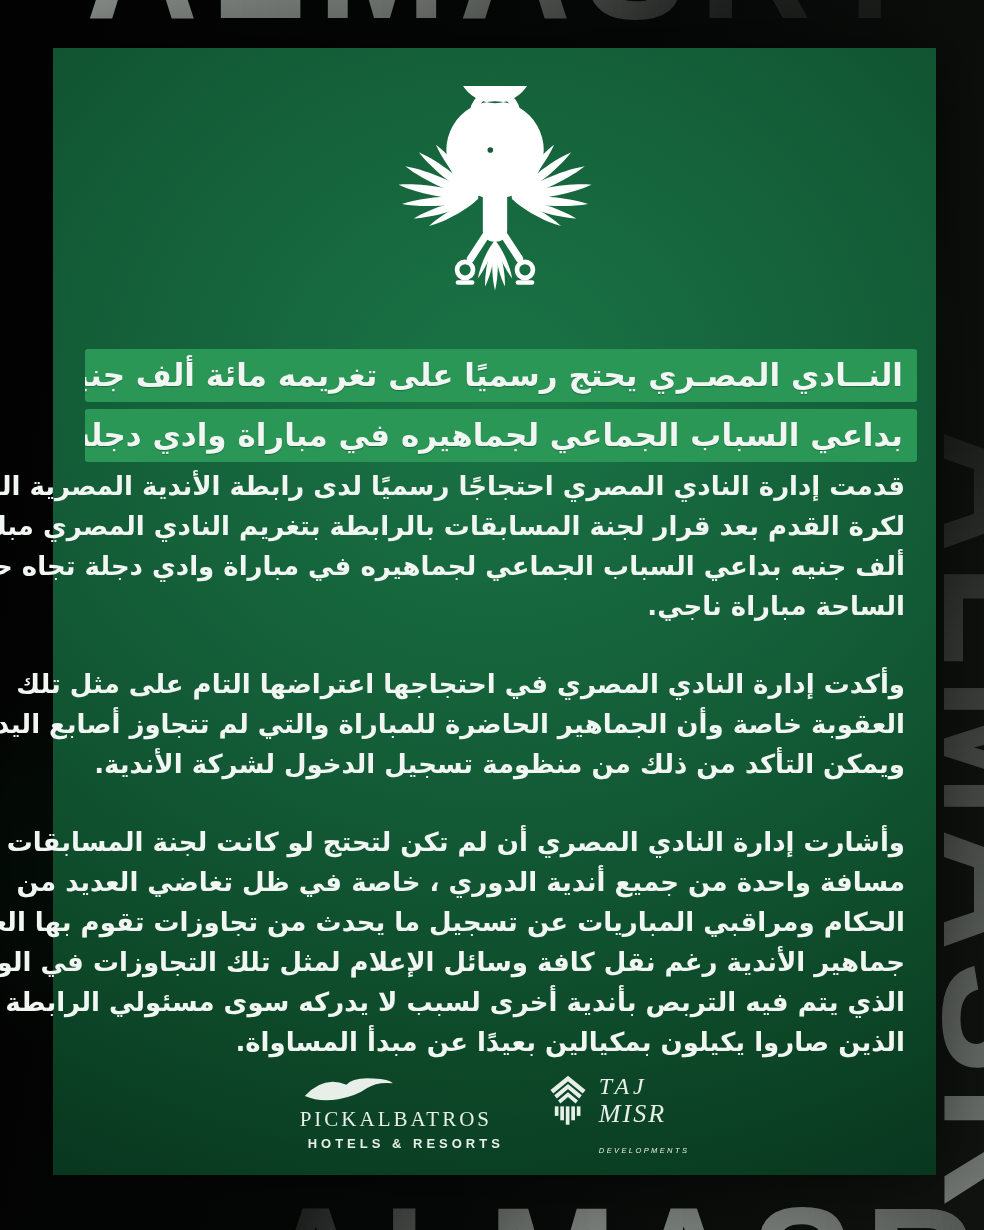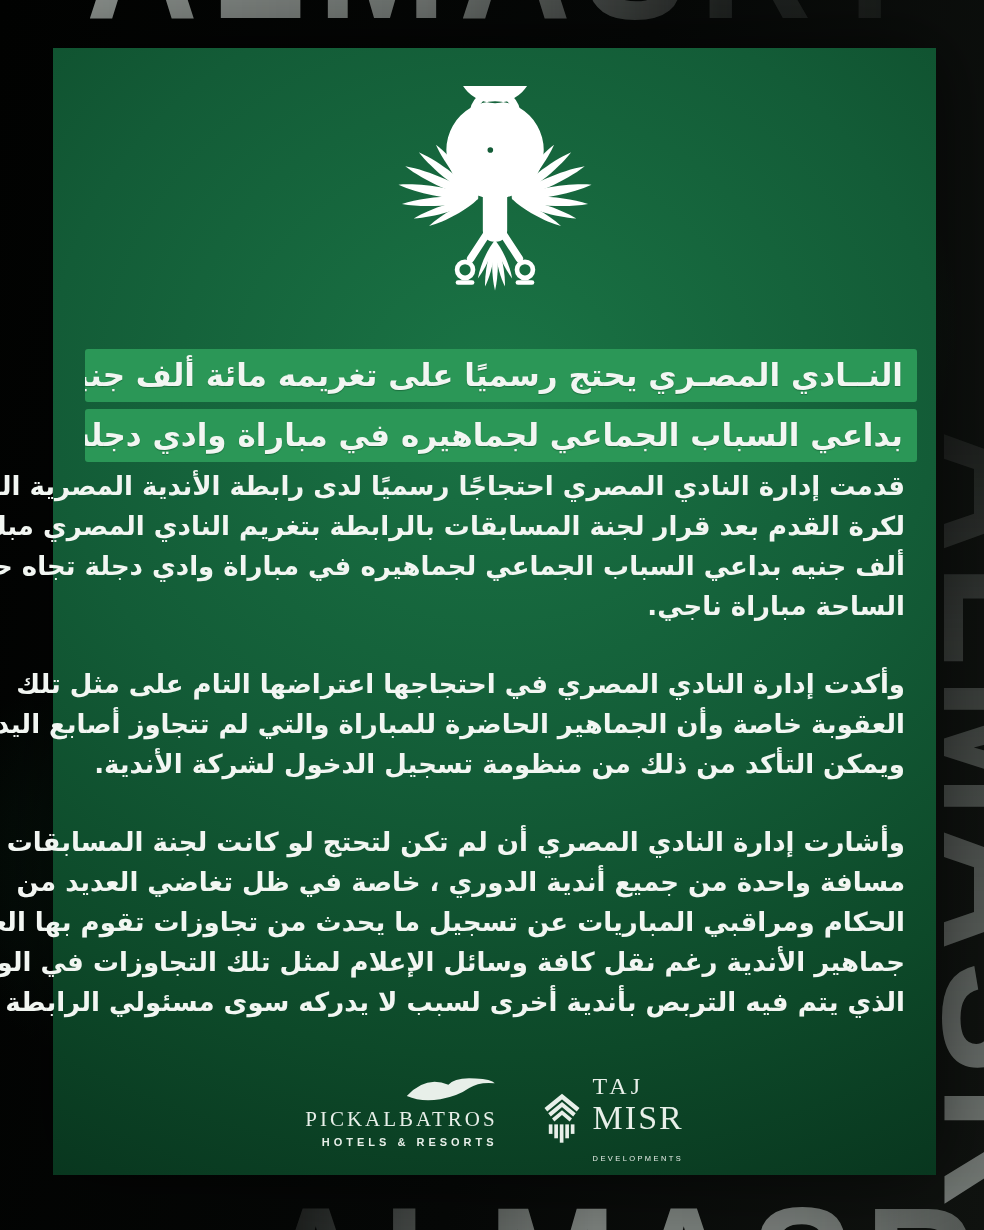--- a/index.html
+++ b/index.html
@@ -76,27 +76,27 @@
     line-height:40px;height:40px;white-space:nowrap;overflow:visible;
     text-align:justify;-moz-text-align-last:justify;text-align-last:justify;
   }
   .line.last{text-align:right;-moz-text-align-last:right;text-align-last:right;}
   
   .footer{
     position:absolute;top:1024px;left:0;width:100%;
     display:flex;justify-content:center;align-items:flex-start;gap:42px;
     color:#e8efe9;font-family:"Liberation Serif",serif;
   }
-  .pick{display:flex;flex-direction:column;align-items:flex-end;}
+  .pick{display:flex;flex-direction:column;align-items:flex-start;}
   .pick-name{font-size:21px;letter-spacing:3px;margin-top:3px;}
-  .pick-tag{font-size:11px;letter-spacing:4px;margin-top:4px;font-family:"Liberation Sans",sans-serif;font-weight:700;}
-  .taj{display:flex;align-items:center;gap:9px;padding-top:2px;}
+  .pick-tag{font-size:13px;letter-spacing:4px;margin-top:4px;font-family:"Liberation Sans",sans-serif;font-weight:700;margin-left:8px;}
+  .taj{display:flex;align-items:flex-start;gap:9px;padding-top:2px;font-style:italic;}
   .taj-col{display:flex;flex-direction:column;line-height:1;}
   .taj-1{font-size:24px;letter-spacing:4px;}
-  .taj-2{font-size:34px;letter-spacing:2px;margin-top:3px;}
+  .taj-2{font-size:26px;letter-spacing:2px;margin-top:3px;}
   .taj-tag{font-size:7.5px;letter-spacing:2.4px;margin-top:20px;font-family:"Liberation Sans",sans-serif;}
 </style>
 </head>
 <body>
 
 <div class="stage">
   <div class="glow"></div>
 
   <div class="wm wm-top">ALMASRY</div>
   <div class="wm wm-bottom">ALMASRY</div>
@@ -187,20 +187,21 @@
         <div class="line">وأكدت إدارة النادي المصري في احتجاجها اعتراضها التام على مثل تلك</div>
         <div class="line">العقوبة خاصة وأن الجماهير الحاضرة للمباراة والتي لم تتجاوز أصابع اليد الواحدة</div>
         <div class="line last">ويمكن التأكد من ذلك من منظومة تسجيل الدخول لشركة الأندية.</div>
       </div>
       <div class="para">
         <div class="line">وأشارت إدارة النادي المصري أن لم تكن لتحتج لو كانت لجنة المسابقات على</div>
         <div class="line">مسافة واحدة من جميع أندية الدوري ، خاصة في ظل تغاضي العديد من</div>
         <div class="line">الحكام ومراقبي المباريات عن تسجيل ما يحدث من تجاوزات تقوم بها العديد من</div>
         <div class="line">جماهير الأندية  رغم نقل كافة وسائل الإعلام لمثل تلك التجاوزات في الوقت</div>
         <div class="line">الذي يتم  فيه التربص  بأندية أخرى لسبب لا يدركه سوى مسئولي الرابطة</div>
+        <div class="line last">الذين صاروا يكيلون بمكيالين بعيدًا عن مبدأ المساواة.</div>
       </div>
     </div>
 
     <div class="footer">
       <div class="pick">
         <svg viewBox="0 0 120 40" width="96" height="32" aria-hidden="true">
           <path fill="#e8efe9" d="M6 30 Q 30 4 58 16 Q 66 6 92 8 Q 112 9 116 14 Q 96 12 84 20 Q 70 30 48 34 Q 24 38 6 30 Z"></path>
         </svg>
         <div class="pick-name">PICKALBATROS</div>
         <div class="pick-tag">HOTELS &amp; RESORTS</div>

